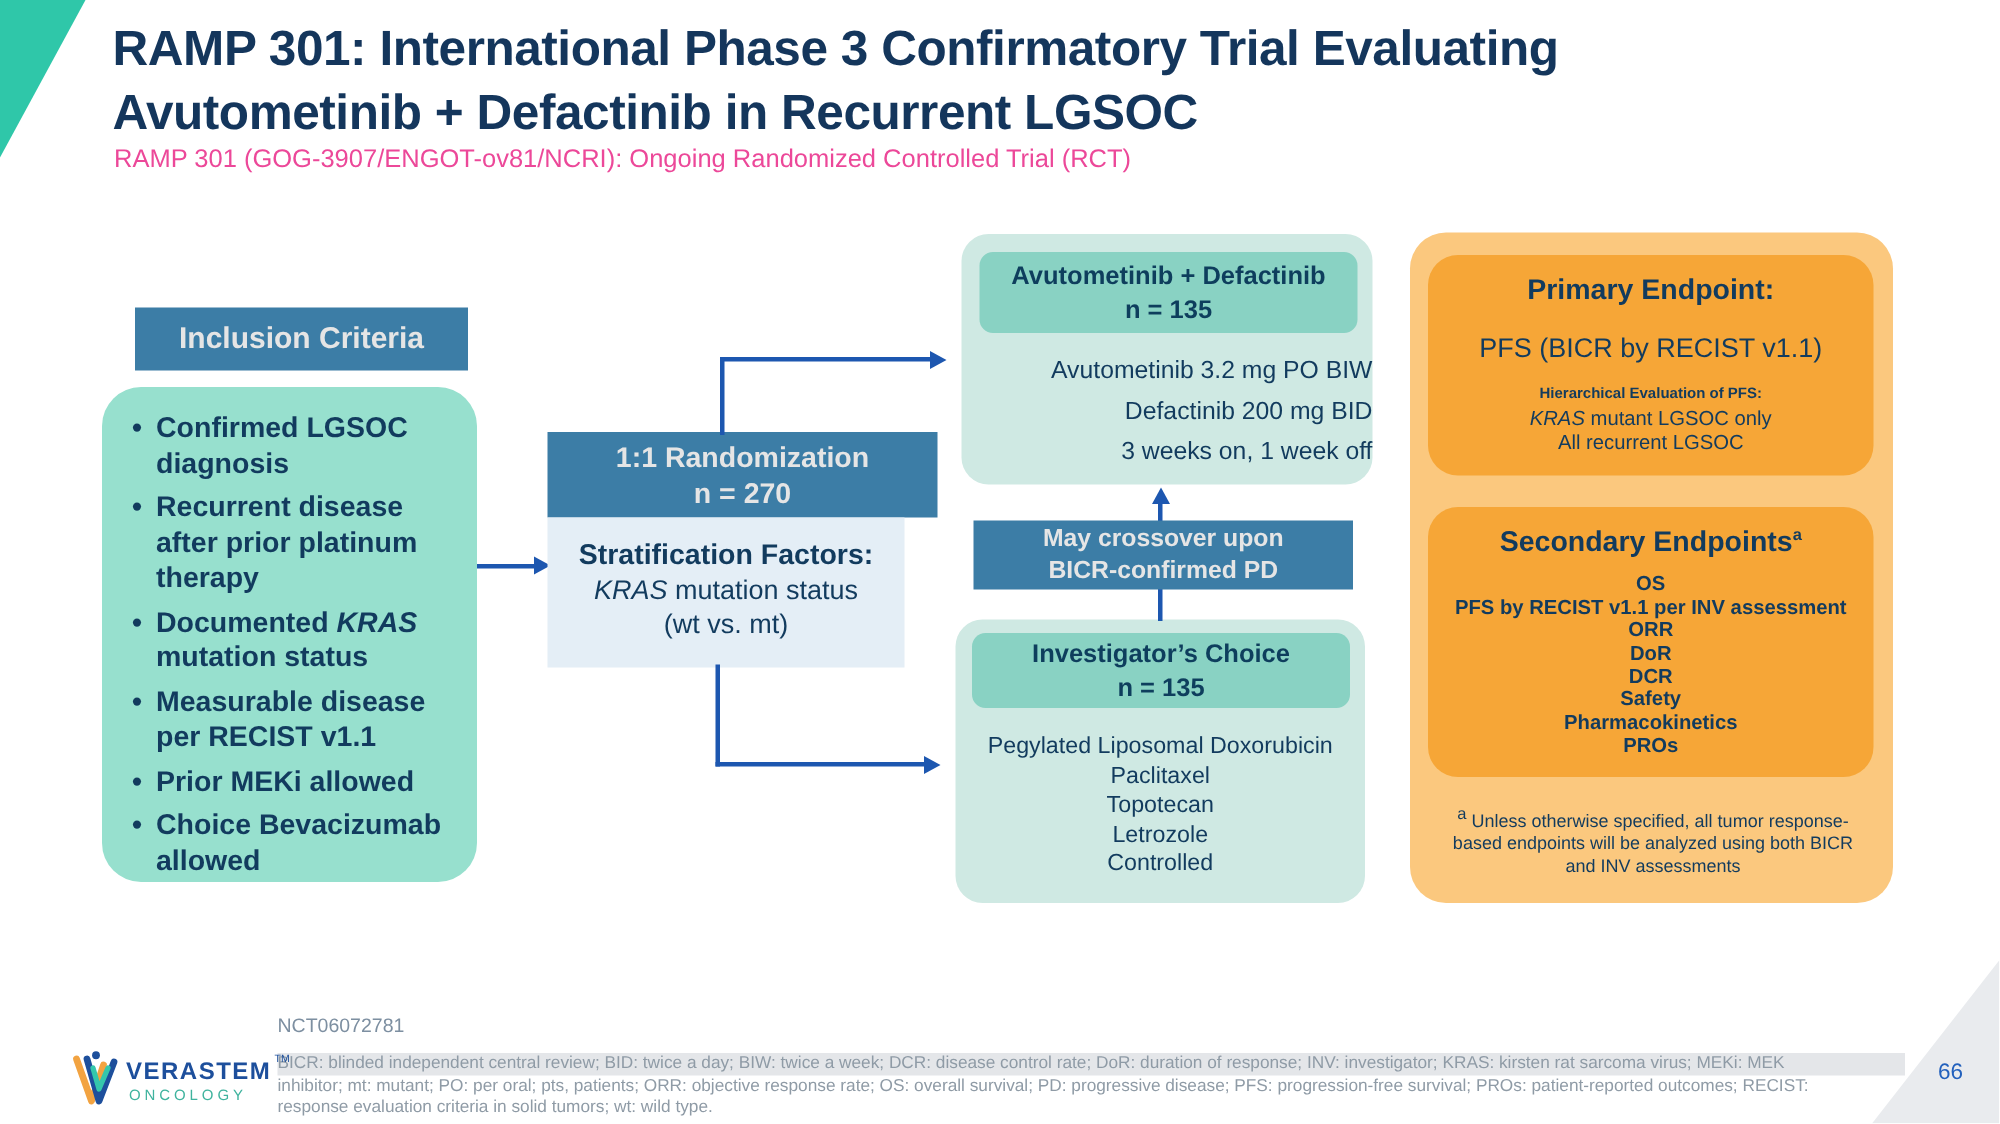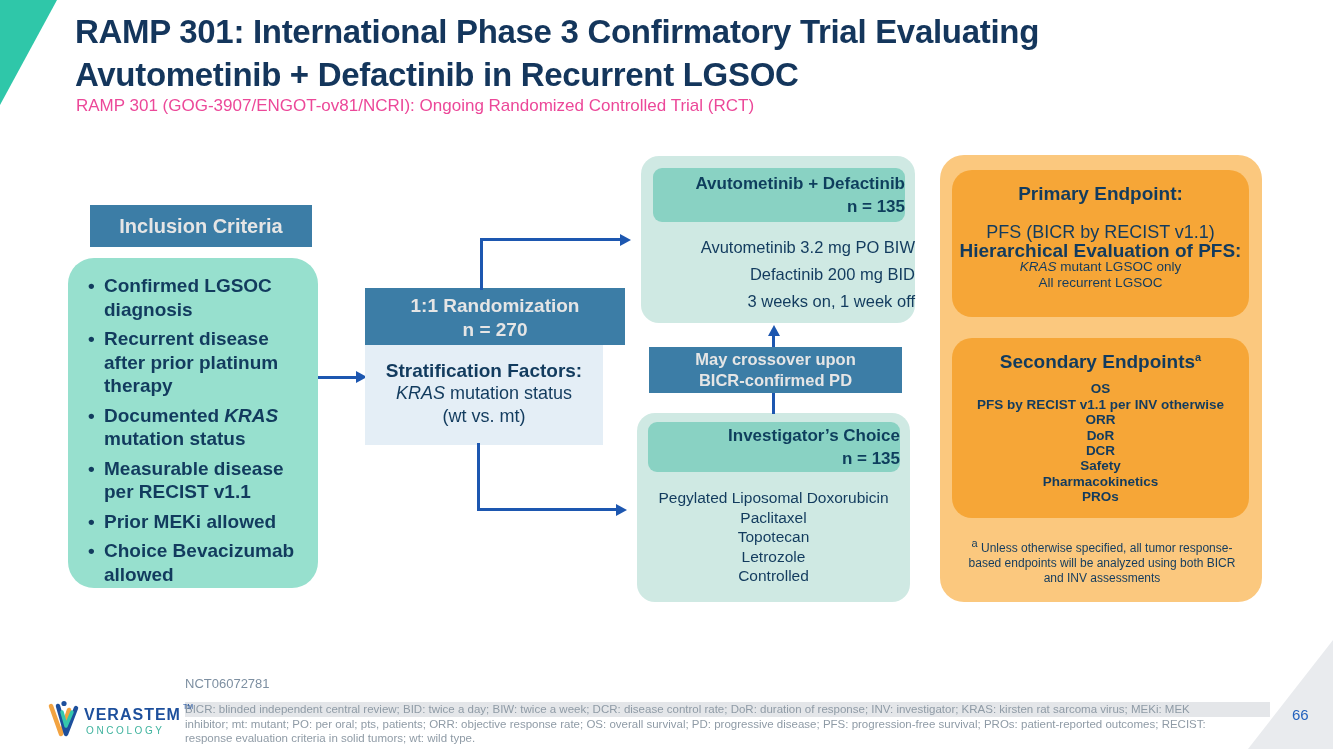--- a/index.html
+++ b/index.html
@@ -28,41 +28,41 @@
 
   
   .rand-hdr{left:365px;top:288px;width:260px;height:57px;font-size:19px;line-height:24px;padding-top:6px;box-sizing:border-box;}
   .rand-body{left:365px;top:345px;width:238px;height:100px;background:#e4eef6;text-align:center;
              padding-top:14px;box-sizing:border-box;}
   .strat-title{font-size:19px;font-weight:700;line-height:23px;}
   .strat-line{font-size:18px;line-height:23px;}
 
   
   .arm-outer{background:#cfe9e3;border-radius:18px;}
-  .arm-hdr{background:#89d2c3;border-radius:9px;font-weight:700;text-align:right;color:#0e3e5d;}
+  .arm-hdr{background:#89d2c3;border-radius:9px;font-weight:700;text-align:center;color:#0e3e5d;}
   .arm-lines{text-align:center;color:#123b5e;}
 
   .armtop-outer{left:641px;top:156px;width:274px;height:167px;}
   .armtop-hdr{left:653px;top:168px;width:252px;height:54px;font-size:17px;line-height:23px;padding-top:4px;box-sizing:border-box;}
   .armtop-lines{left:641px;top:234px;width:274px;font-size:16.5px;line-height:27px;text-align:right;}
 
   .cross-box{left:649px;top:347px;width:253px;height:46px;font-size:16.5px;line-height:21px;padding-top:2px;box-sizing:border-box;z-index:3;}
 
   .armbot-outer{left:637px;top:413px;width:273px;height:189px;}
   .armbot-hdr{left:648px;top:422px;width:252px;height:50px;font-size:17px;line-height:23px;padding-top:2px;box-sizing:border-box;}
   .armbot-lines{left:637px;top:488px;width:273px;font-size:15.5px;line-height:19.5px;}
 
   
   .ep-outer{left:940px;top:155px;width:322px;height:447px;background:#fbc87e;border-radius:24px;}
   .ep-box{background:#f6a637;border-radius:20px;text-align:center;color:#123b5e;}
   .ep-primary{left:952px;top:170px;width:297px;height:147px;}
   .ep-secondary{left:952px;top:338px;width:297px;height:180px;}
   .ep-title{font-size:19px;font-weight:700;padding-top:13px;}
   .ep-main{font-size:18px;font-weight:400;margin-top:17px;}
-  .ep-subtitle{font-size:19px;font-weight:700;line-height:16px;}
+  .ep-subtitle{font-size:10px;font-weight:700;margin-top:12px;line-height:16px;}
   .ep-subline{font-size:13.5px;line-height:16px;}
   .ep-item{font-size:13.5px;font-weight:700;line-height:15.4px;}
   .ep-items{margin-top:8px;}
   .sup{font-size:11px;vertical-align:super;}
   .ep-footnote{left:962px;top:536px;width:280px;text-align:center;font-size:12px;line-height:15px;color:#123b5e;}
 
   
   .hline{position:absolute;height:3px;background:#1d57b0;}
   .vline{position:absolute;width:3px;background:#1d57b0;z-index:1;}
   .arr-right{position:absolute;width:0;height:0;border-top:6px solid transparent;border-bottom:6px solid transparent;border-left:11px solid #1d57b0;}
@@ -180,21 +180,21 @@
     <div class="ep-title">Primary Endpoint:</div>
     <div class="ep-main">PFS (BICR by RECIST v1.1)</div>
     <div class="ep-subtitle">Hierarchical Evaluation of PFS:</div>
     <div class="ep-subline"><span class="it">KRAS</span><span> mutant LGSOC only</span></div>
     <div class="ep-subline">All recurrent LGSOC</div>
   </div>
   <div class="abs ep-box ep-secondary">
     <div class="ep-title"><span>Secondary Endpoints</span><span class="sup">a</span></div>
     <div class="ep-items">
       <div class="ep-item">OS</div>
-      <div class="ep-item">PFS by RECIST v1.1 per INV otherwise</div>
+      <div class="ep-item">PFS by RECIST v1.1 per INV assessment</div>
       <div class="ep-item">ORR</div>
       <div class="ep-item">DoR</div>
       <div class="ep-item">DCR</div>
       <div class="ep-item">Safety</div>
       <div class="ep-item">Pharmacokinetics</div>
       <div class="ep-item">PROs</div>
     </div>
   </div>
   <div class="abs ep-footnote"><span class="sup">a</span><span> Unless otherwise specified, all tumor response-based endpoints will be analyzed using both BICR and INV assessments</span></div>
 

